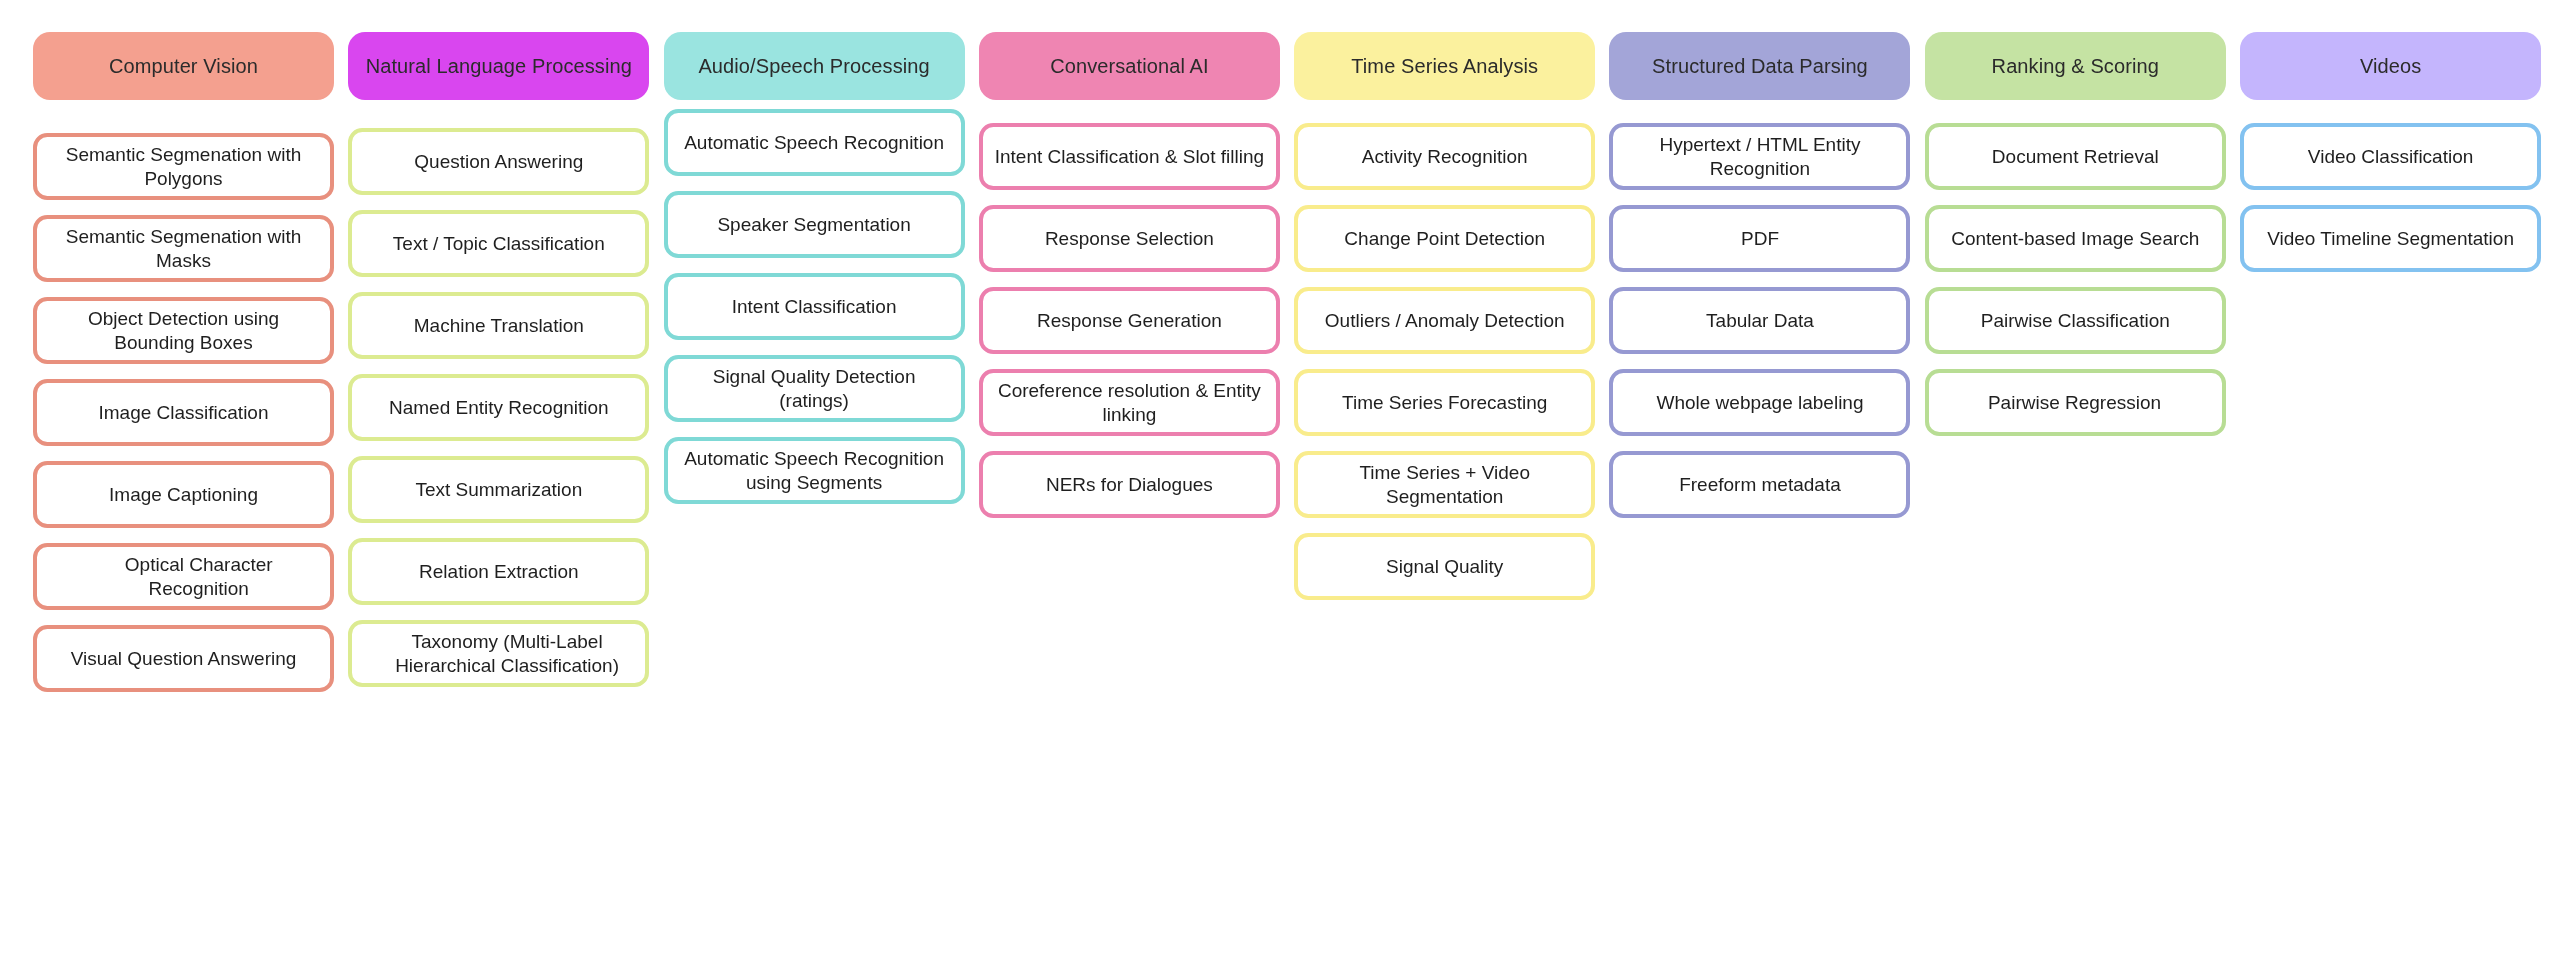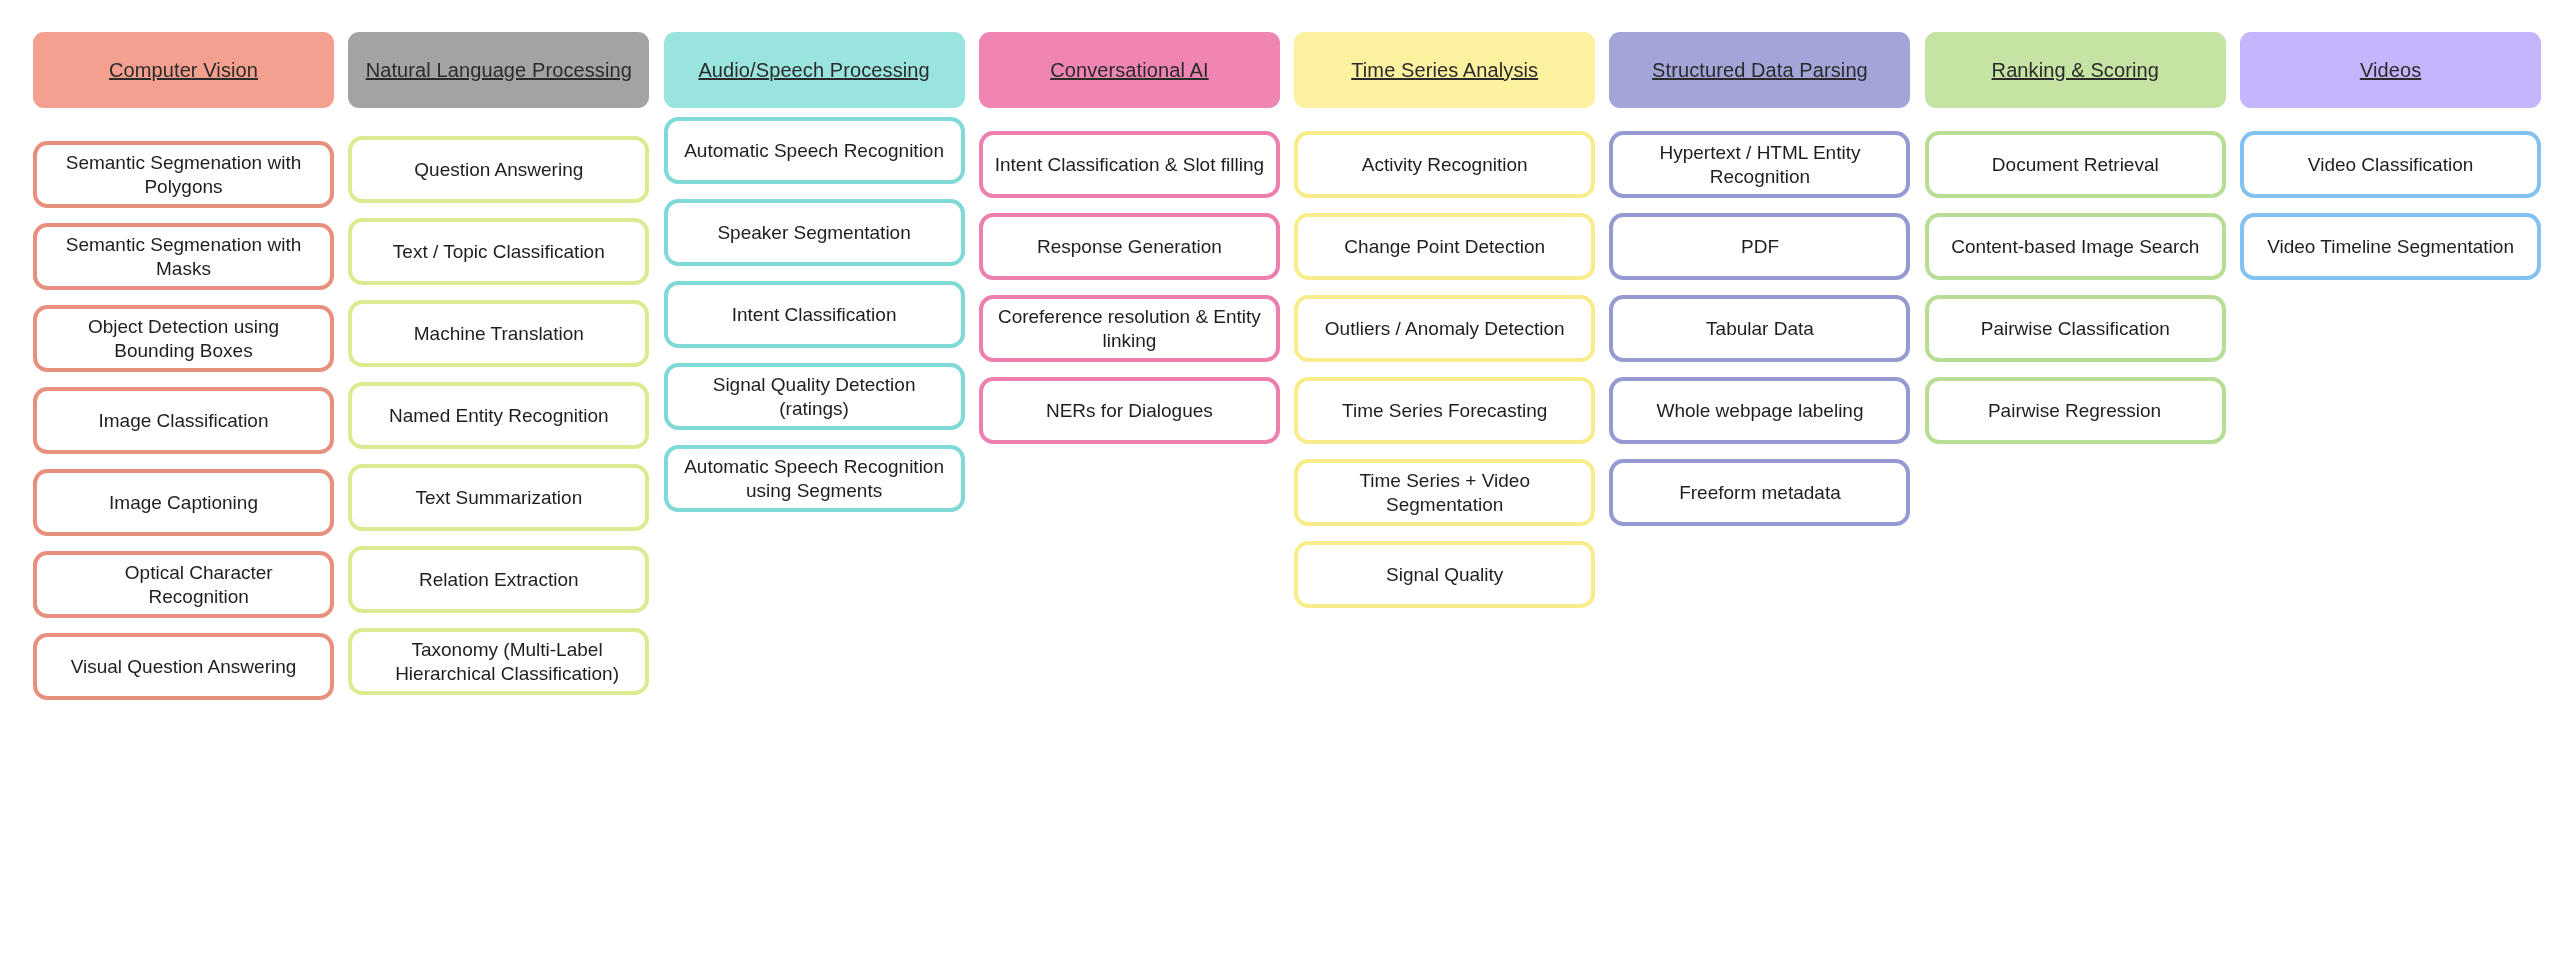--- a/index.html
+++ b/index.html
@@ -35,34 +35,33 @@
 
   .column {
     flex: 0 0 301px;
     width: 301px;
     display: flex;
     flex-direction: column;
     align-items: stretch;
   }
 
   .col-header {
-    height: 76px;
-    border-radius: 11px;
+    height: 68px;
+    border-radius: 17px;
     display: flex;
     align-items: center;
     justify-content: center;
     text-align: center;
     font-size: 20px;
     color: #2b2b2b;
     letter-spacing: 0.1px;
     padding: 0 11px;
     box-sizing: border-box;
     line-height: 1.15;
     user-select: none;
-    text-decoration: underline;
   }
 
   .cards {
     margin-top: 23px;
     display: flex;
     flex-direction: column;
   }
 
   .card {
     background: #ffffff;
@@ -93,21 +92,21 @@
           <div class="card" style="border-color: rgb(232, 144, 126); height: 67px;">Semantic Segmenation with Polygons</div>
           <div class="card" style="border-color: rgb(232, 144, 126); height: 67px;">Semantic Segmenation with Masks</div>
           <div class="card" style="border-color: rgb(232, 144, 126); height: 67px;">Object Detection using Bounding Boxes</div>
           <div class="card" style="border-color: rgb(232, 144, 126); height: 67px;">Image Classification</div>
           <div class="card" style="border-color: rgb(232, 144, 126); height: 67px;">Image Captioning</div>
           <div class="card" style="border-color: rgb(232, 144, 126); height: 67px; padding-left: 40px;">Optical Character Recognition</div>
           <div class="card" style="border-color: rgb(232, 144, 126); height: 67px;">Visual Question Answering</div>
         </div>
       </div>
       <div class="column">
-        <div class="col-header" style="background: #a3a3a3;">Natural Language Processing</div>
+        <div class="col-header" style="background: #d946ef;">Natural Language Processing</div>
         <div class="cards" style="margin-top: 28px;">
           <div class="card" style="border-color: rgb(220, 235, 145); height: 67px;">Question Answering</div>
           <div class="card" style="border-color: rgb(220, 235, 145); height: 67px;">Text / Topic Classification</div>
           <div class="card" style="border-color: rgb(220, 235, 145); height: 67px;">Machine Translation</div>
           <div class="card" style="border-color: rgb(220, 235, 145); height: 67px;">Named Entity Recognition</div>
           <div class="card" style="border-color: rgb(220, 235, 145); height: 67px;">Text Summarization</div>
           <div class="card" style="border-color: rgb(220, 235, 145); height: 67px;">Relation Extraction</div>
           <div class="card" style="border-color: rgb(220, 235, 145); height: 67px; padding-left: 26px;">Taxonomy (Multi-Label Hierarchical Classification)</div>
         </div>
       </div>
@@ -118,20 +117,21 @@
           <div class="card" style="border-color: rgb(127, 217, 214); height: 67px;">Speaker Segmentation</div>
           <div class="card" style="border-color: rgb(127, 217, 214); height: 67px;">Intent Classification</div>
           <div class="card" style="border-color: rgb(127, 217, 214); height: 67px;">Signal Quality Detection (ratings)</div>
           <div class="card" style="border-color: rgb(127, 217, 214); height: 67px;">Automatic Speech Recognition using Segments</div>
         </div>
       </div>
       <div class="column">
         <div class="col-header" style="background: rgb(239, 133, 178);">Conversational AI</div>
         <div class="cards" style="margin-top: 23px;">
           <div class="card" style="border-color: rgb(236, 127, 174); height: 67px;">Intent Classification &amp; Slot filling</div>
+          <div class="card" style="border-color: rgb(236, 127, 174); height: 67px;">Response Selection</div>
           <div class="card" style="border-color: rgb(236, 127, 174); height: 67px;">Response Generation</div>
           <div class="card" style="border-color: rgb(236, 127, 174); height: 67px;">Coreference resolution &amp; Entity linking</div>
           <div class="card" style="border-color: rgb(236, 127, 174); height: 67px;">NERs for Dialogues</div>
         </div>
       </div>
       <div class="column">
         <div class="col-header" style="background: rgb(251, 241, 158);">Time Series Analysis</div>
         <div class="cards" style="margin-top: 23px;">
           <div class="card" style="border-color: rgb(249, 236, 140); height: 67px;">Activity Recognition</div>
           <div class="card" style="border-color: rgb(249, 236, 140); height: 67px;">Change Point Detection</div>

